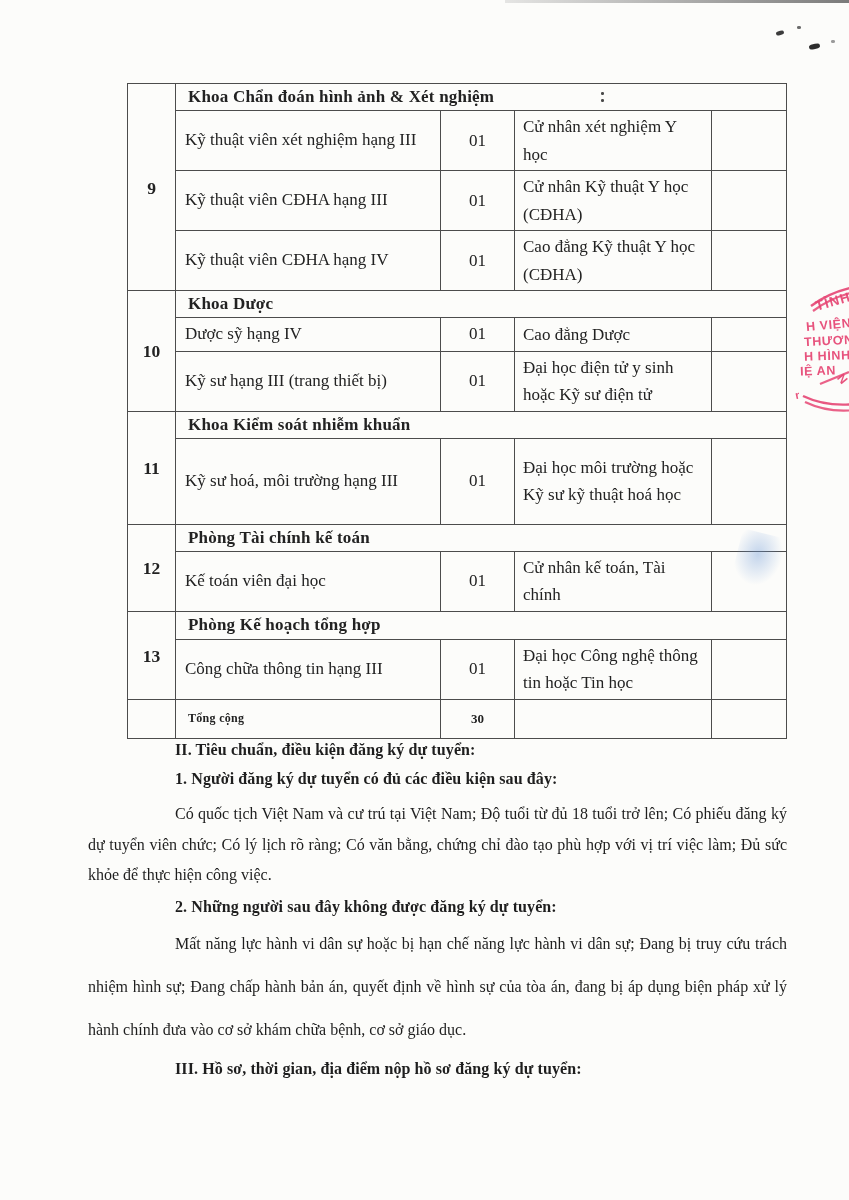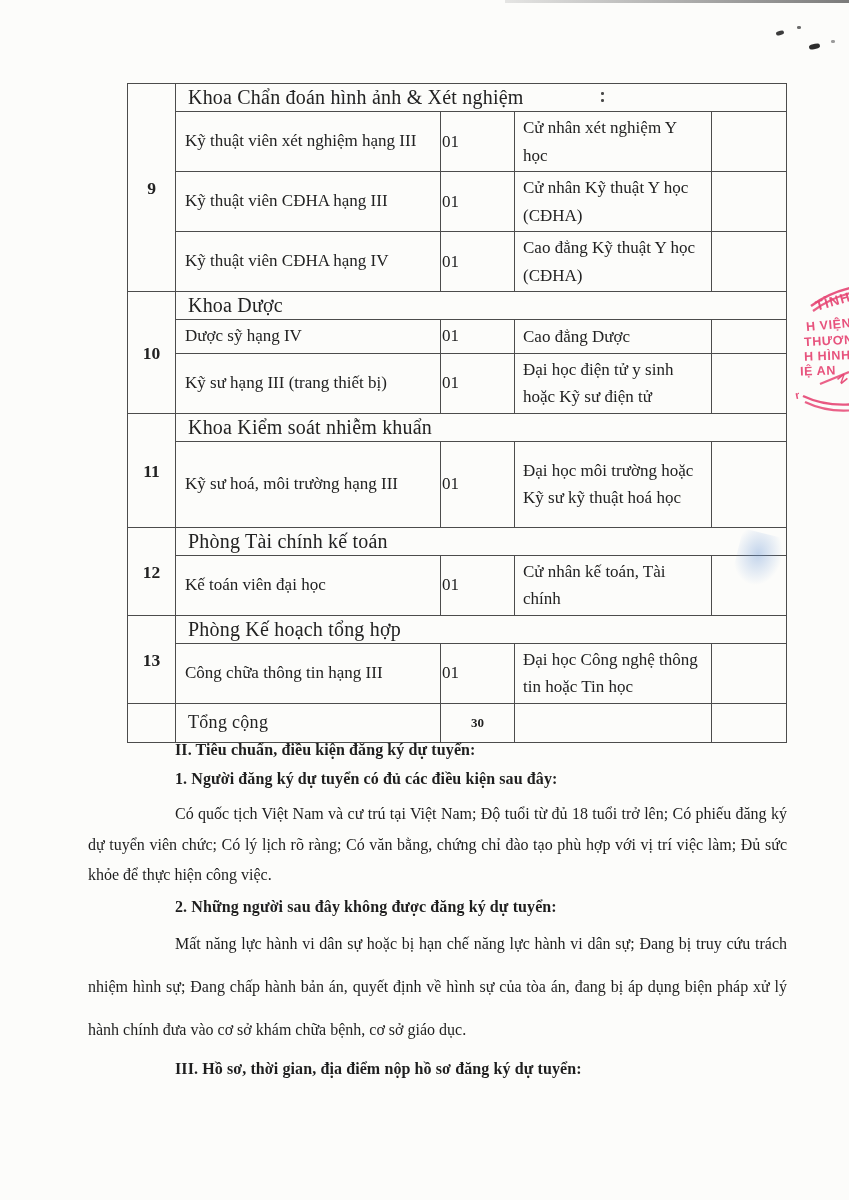--- a/index.html
+++ b/index.html
@@ -27,26 +27,26 @@
     table-layout:fixed;
     font-size:17px;
     color:#222;
   }
   table.recruit td{
     border:1.5px solid #4c4c4c;
     vertical-align:middle;
     overflow:hidden;
   }
   td.c-num{text-align:center;font-weight:bold;font-size:17.5px;vertical-align:top;padding-top:3px;}
-  td.c-section{font-weight:normal;font-size:20px;padding:2px 4px 2px 12px;letter-spacing:.2px;}
+  td.c-section{font-weight:bold;font-size:17px;padding:2px 4px 2px 12px;letter-spacing:.2px;}
   td.c-pos{padding:3px 6px 3px 9px;line-height:1.55;}
-  td.c-qty{}
+  td.c-qty{text-align:center;}
   td.c-qual{text-align:left;padding:2px 8px;line-height:1.62;}
   td.c-note{}
-  td.c-total-label{font-weight:normal;font-size:18px;padding-left:12px;letter-spacing:.3px;}
+  td.c-total-label{font-weight:bold;font-size:12px;padding-left:12px;letter-spacing:.3px;}
   td.c-total-qty{text-align:center;font-weight:bold;font-size:13px;}
 
   
   .bodytext{
     position:absolute;left:88px;top:741px;width:699px;
     font-size:16px;
   }
   .bodytext .hd{font-weight:bold;margin:0 0 11px 0;text-indent:87px;letter-spacing:.1px;}
   .bodytext .hd-small{font-weight:bold;margin:0;text-indent:43px;}
   .bodytext p.para{

